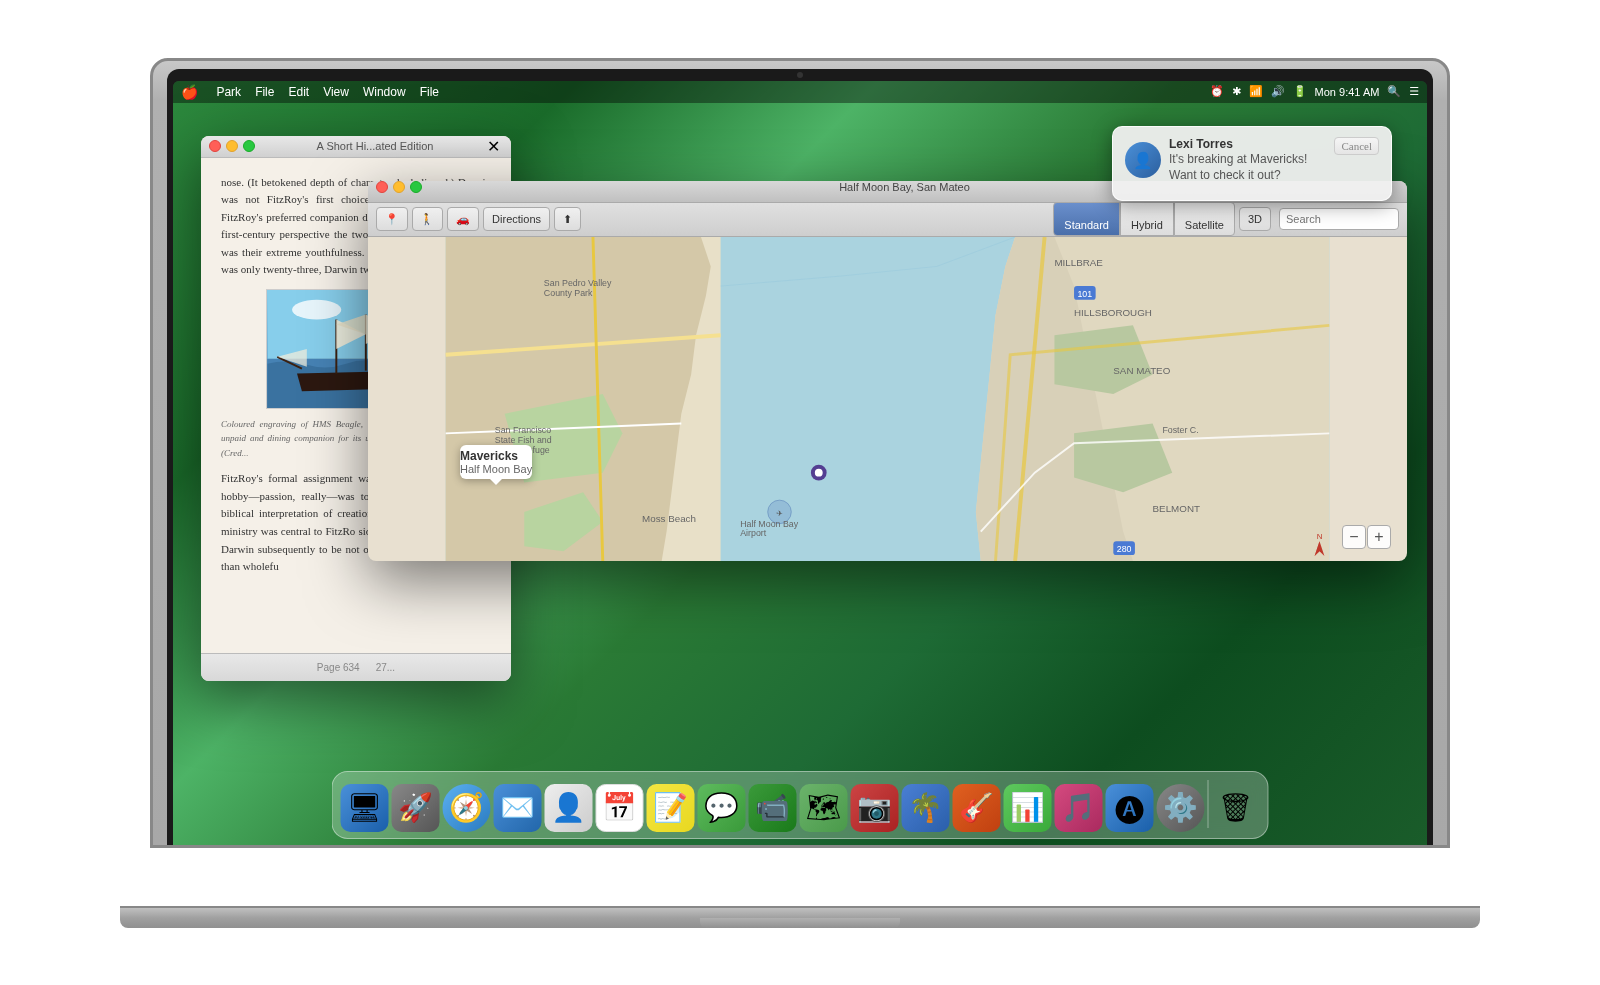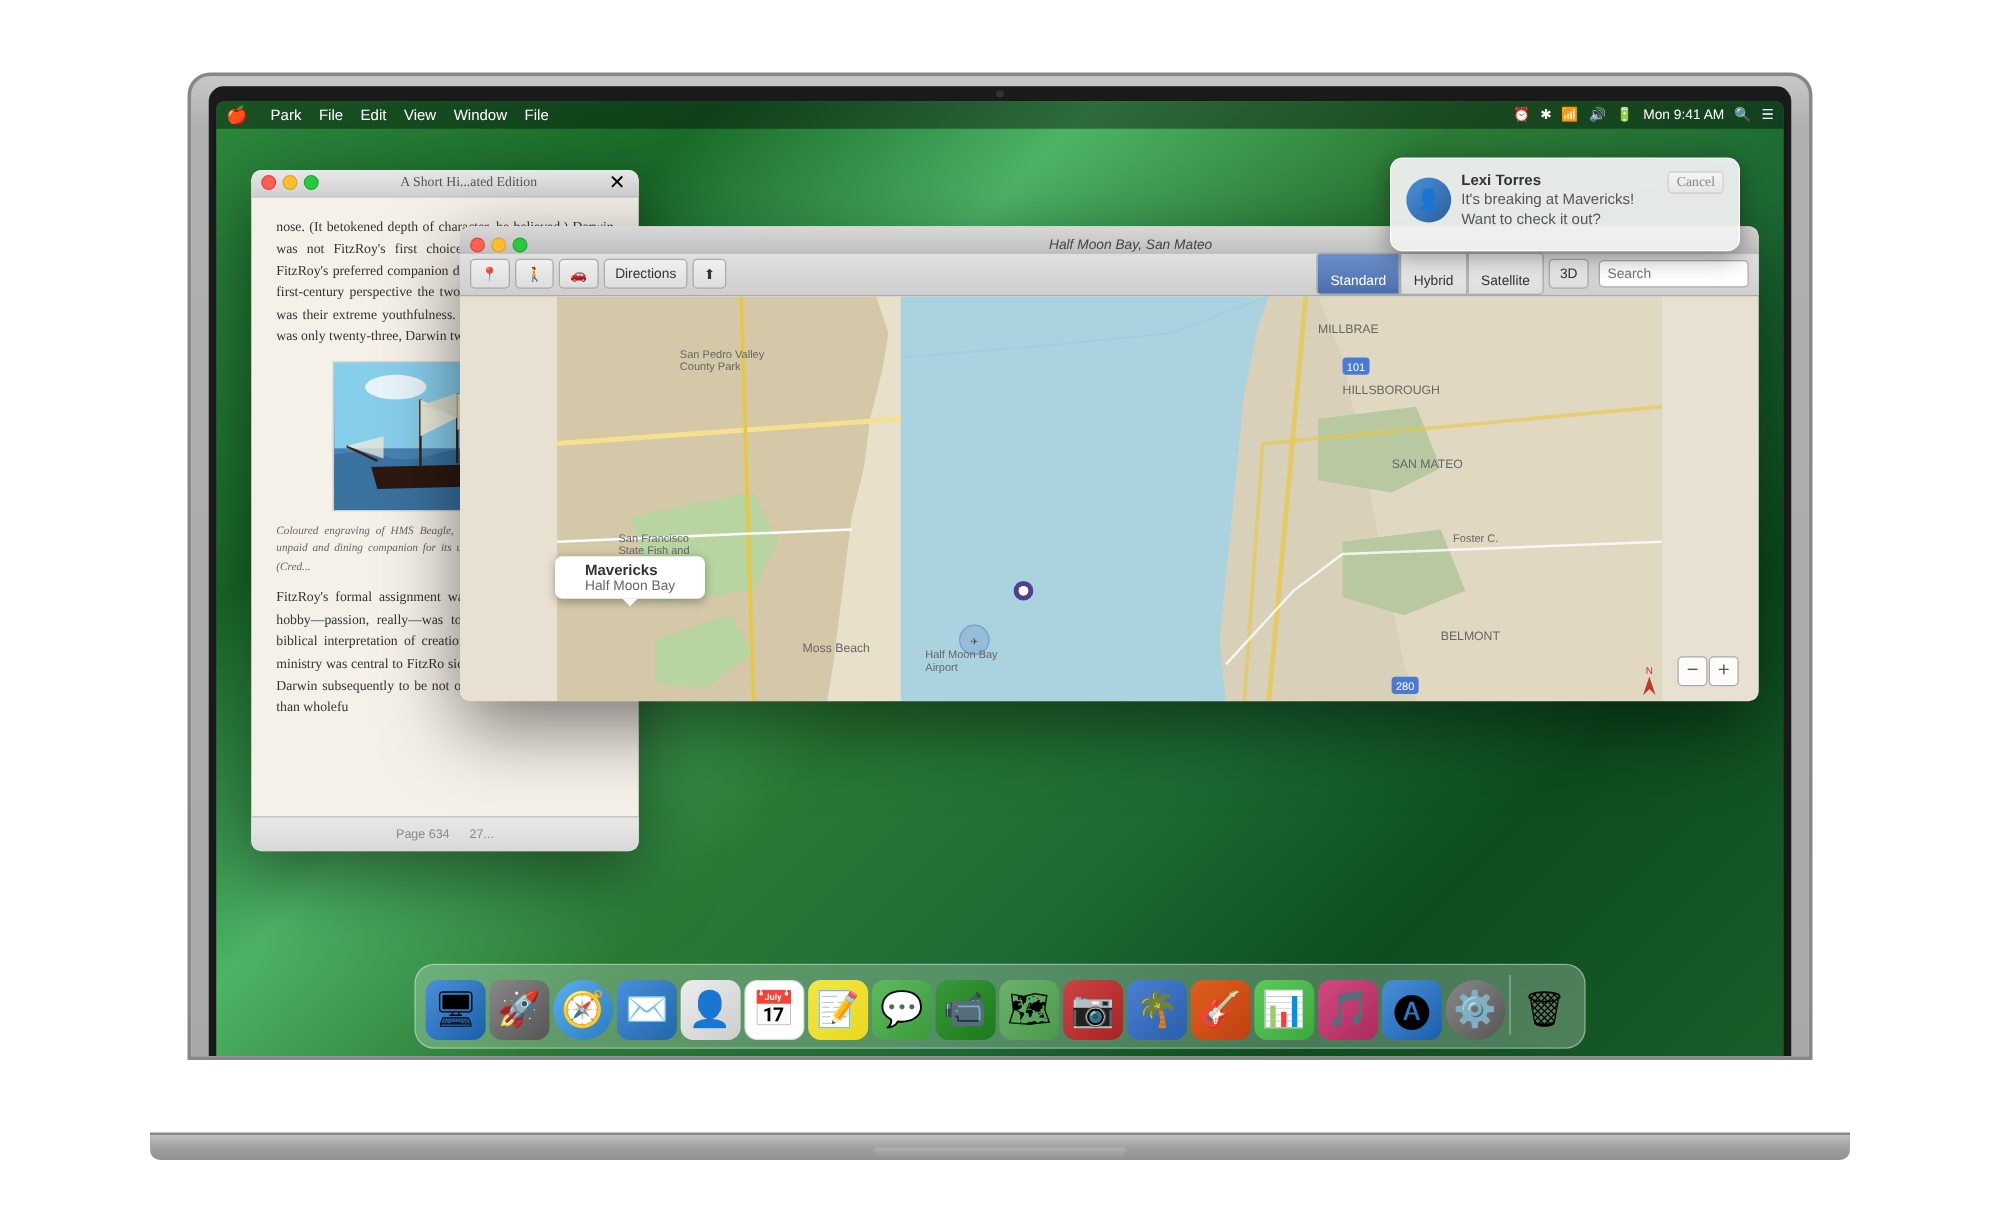--- a/index.html
+++ b/index.html
@@ -146,21 +146,20 @@
       z-index: 50;
     }
 
     .ibook-titlebar {
       height: 22px;
       background: linear-gradient(180deg, #e8e8e8 0%, #d0d0d0 100%);
       display: flex;
       align-items: center;
       padding: 0 8px;
       border-bottom: 1px solid #bbb;
-      font-family: Liberation Serif, serif;
     }
 
     .traffic-lights {
       display: flex;
       gap: 5px;
       margin-right: 8px;
     }
 
     .tl {
       width: 12px;
@@ -244,24 +243,23 @@
       border-radius: 8px;
       box-shadow: 0 20px 60px rgba(0,0,0,0.5);
       overflow: hidden;
       z-index: 60;
     }
 
     .maps-titlebar {
       height: 22px;
       background: linear-gradient(180deg, #d8d8d8 0%, #c0c0c0 100%);
       display: flex;
-      align-items: flex-end;
+      align-items: flex-start;
       padding: 0 8px;
       border-bottom: 1px solid #aaa;
-      font-style: italic;
     }
 
     .maps-title {
       flex: 1;
       text-align: center;
       font-size: 11px;
       color: #444;
     }
 
     .maps-toolbar {
@@ -326,24 +324,24 @@
       position: relative;
       flex: 1;
       height: calc(100% - 56px);
       overflow: hidden;
     }
 
     
     .map-tooltip {
       position: absolute;
       bottom: 82px;
-      left: 76px;
+      left: 92px;
       background: #fff;
       border-radius: 6px;
-      padding: 4px 24px;
+      padding: 4px 0;
       font-size: 11px;
       color: #333;
       box-shadow: 0 2px 8px rgba(0,0,0,0.3);
       white-space: nowrap;
     }
 
     .map-tooltip::after {
       content: '';
       position: absolute;
       bottom: -6px;

